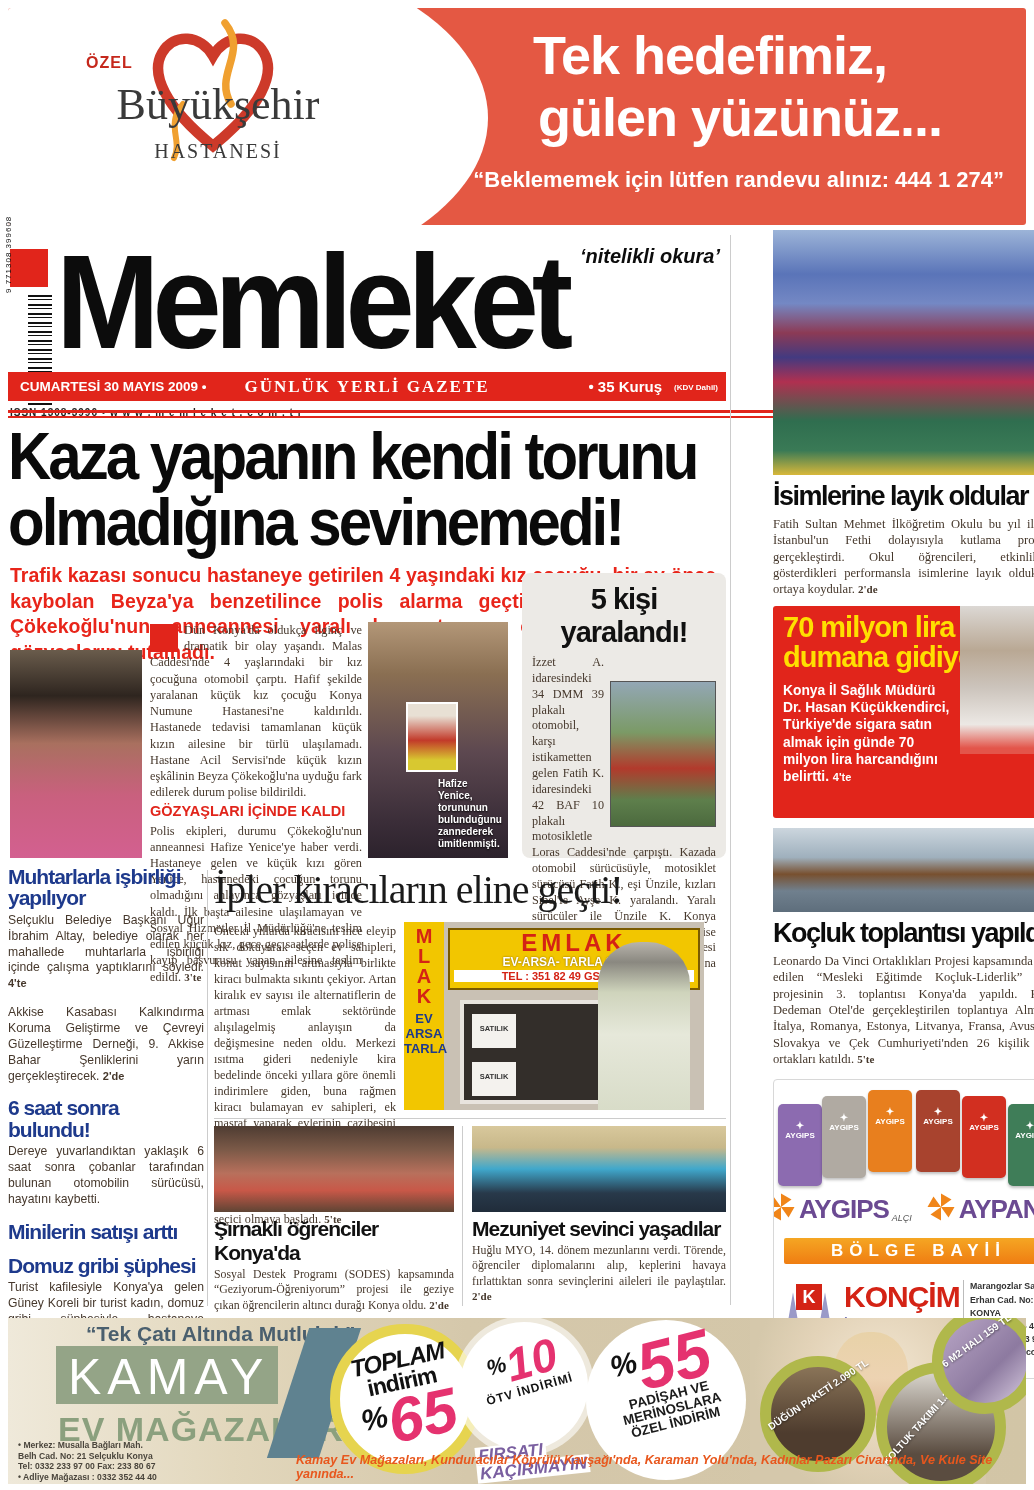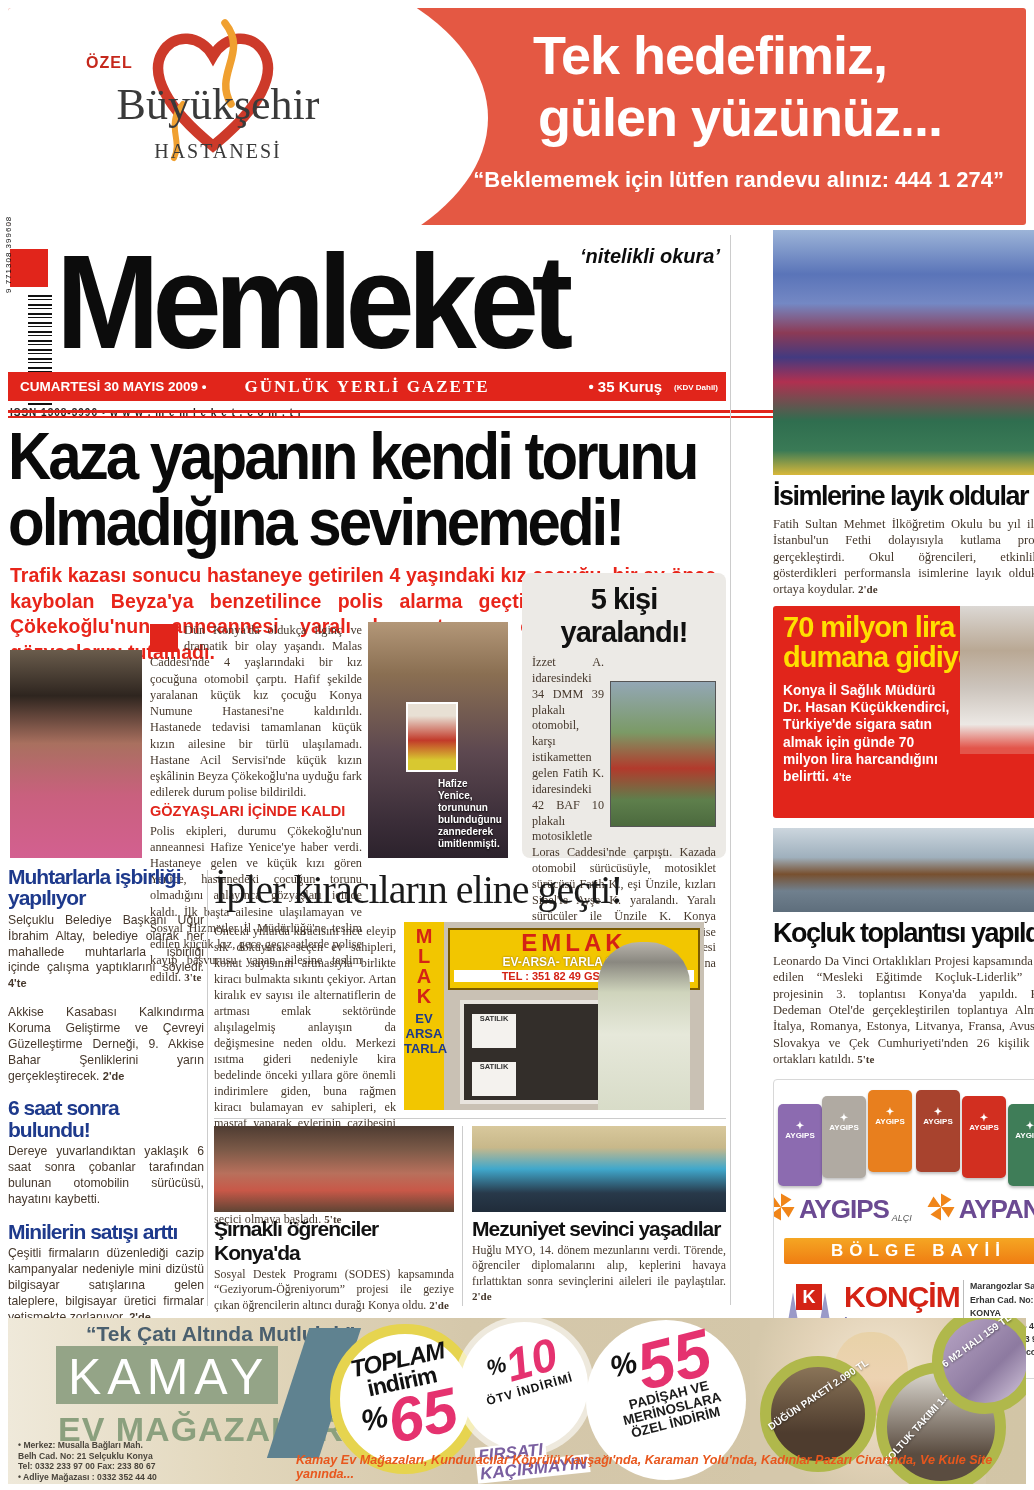--- a/index.html
+++ b/index.html
@@ -81,21 +81,21 @@
   .ipler-h { font-family:"Liberation Serif", serif; font-size:40px; letter-spacing:-1px; color:#1a1a1a; }
   .ipler-body { position:absolute; left:0; top:58px; width:182px; font-family:"Liberation Serif", serif; font-size:12.2px; line-height:1.31; color:#46382c; text-align:justify; }
   .emlak-photo { position:absolute; left:190px; top:56px; width:300px; height:188px; background:#c9c1b4; overflow:hidden; }
   .em-side { position:absolute; left:0; top:0; width:40px; height:188px; background:#f2c600; color:#d42315; font-weight:bold; font-size:20px; text-align:center; line-height:1.0; padding-top:4px; }
   .em-side .blue { color:#1e3a8c; font-size:13px; line-height:1.15; display:block; margin-top:6px;}
   .em-sign { position:absolute; left:44px; top:6px; right:4px; height:62px; background:#f2c600; border:2px solid #7a5a00; text-align:center; }
   .em-sign .t1 { color:#d42315; font-weight:bold; font-size:24px; letter-spacing:4px; line-height:1.05;}
   .em-sign .t2 { color:#fff; font-weight:bold; font-size:12px; text-shadow:0 0 2px #7a5a00; }
   .em-sign .t3 { background:#fff; color:#d42315; font-weight:bold; font-size:11px; margin:1px 4px 0; }
   .em-window { position:absolute; left:56px; top:78px; width:150px; height:104px; background:#332e2a; border:4px solid #e8e4de; }
-  .em-paper { position:absolute; width:44px; height:34px; background:#f4f2ee; color:#333; font-weight:bold; font-size:7.5px; text-align:center; padding-top:0; }
+  .em-paper { position:absolute; width:44px; height:34px; background:#f4f2ee; color:#333; font-weight:bold; font-size:7.5px; text-align:center; padding-top:10px; }
   .em-man { position:absolute; right:14px; top:20px; width:92px; height:168px; background:linear-gradient(180deg,#b8b4ac 0%,#8a8880 12%,#cfd4bc 30%,#e6e8da 55%,#d8dcc8 100%); border-radius:42px 42px 0 0; }
   .mid-div { position:absolute; left:0; top:252px; width:512px; border-top:1px solid #ccc; }
   .mid-story { position:absolute; top:260px; }
   .ms-photo { width:100%; height:86px; }
   .ms-photo.sirnak { background:linear-gradient(180deg,#4e3c32 0%,#7c5a48 28%,#b8705c 55%,#c85848 75%,#5e4434 100%); }
   .ms-photo.mezun { background:linear-gradient(180deg,#d8c89c 0%,#c8b88a 25%,#40a8cc 50%,#28394a 78%,#202c3a 100%); }
   .ms-h { font-weight:bold; font-size:21px; letter-spacing:-1px; margin-top:5px; }
   .ms-text { font-family:"Liberation Serif", serif; font-size:11.8px; line-height:1.3; color:#46382c; text-align:justify; margin-top:2px; }
   .vdiv { position:absolute; background:#ccc; width:1px; }
 
@@ -306,21 +306,20 @@
     </div>
     <div class="lr-story">
       <div class="lr-text"><span>Akkise Kasabası Kalkındırma Koruma Geliştirme ve Çevreyi Güzelleştirme Derneği, 9. Akkise Bahar Şenliklerini yarın gerçekleştirecek. </span><span class="pref">2'de</span></div>
     </div>
     <div class="lr-story">
       <div class="lr-h">6 saat sonra bulundu!</div>
       <div class="lr-text"><span>Dereye yuvarlandıktan yaklaşık 6 saat sonra çobanlar tarafından bulunan otomobilin sürücüsü, hayatını kaybetti.</span><span class="pref"></span></div>
     </div>
     <div class="lr-story">
       <div class="lr-h">Minilerin satışı arttı</div>
-      <div class="lr-text"><span>Çeşitli firmaların düzenlediği cazip kampanyalar nedeniyle mini dizüstü bilgisayar satışlarına gelen taleplere, bilgisayar üretici firmalar yetişmekte zorlanıyor. </span><span class="pref">2'de</span></div>
     </div>
     <div class="lr-story">
       <div class="lr-h">Domuz gribi şüphesi</div>
       <div class="lr-text"><span>Turist kafilesiyle Konya'ya gelen Güney Koreli bir turist kadın, domuz gribi şüphesiyle hastaneye kaldırıldı. </span><span class="pref">3'te</span></div>
     </div>
   </div>
 
   <div class="vdiv" style="left:207px; top:870px; height:436px;"></div>
   <div class="vdiv" style="left:730px; top:235px; height:1070px;"></div>
 

